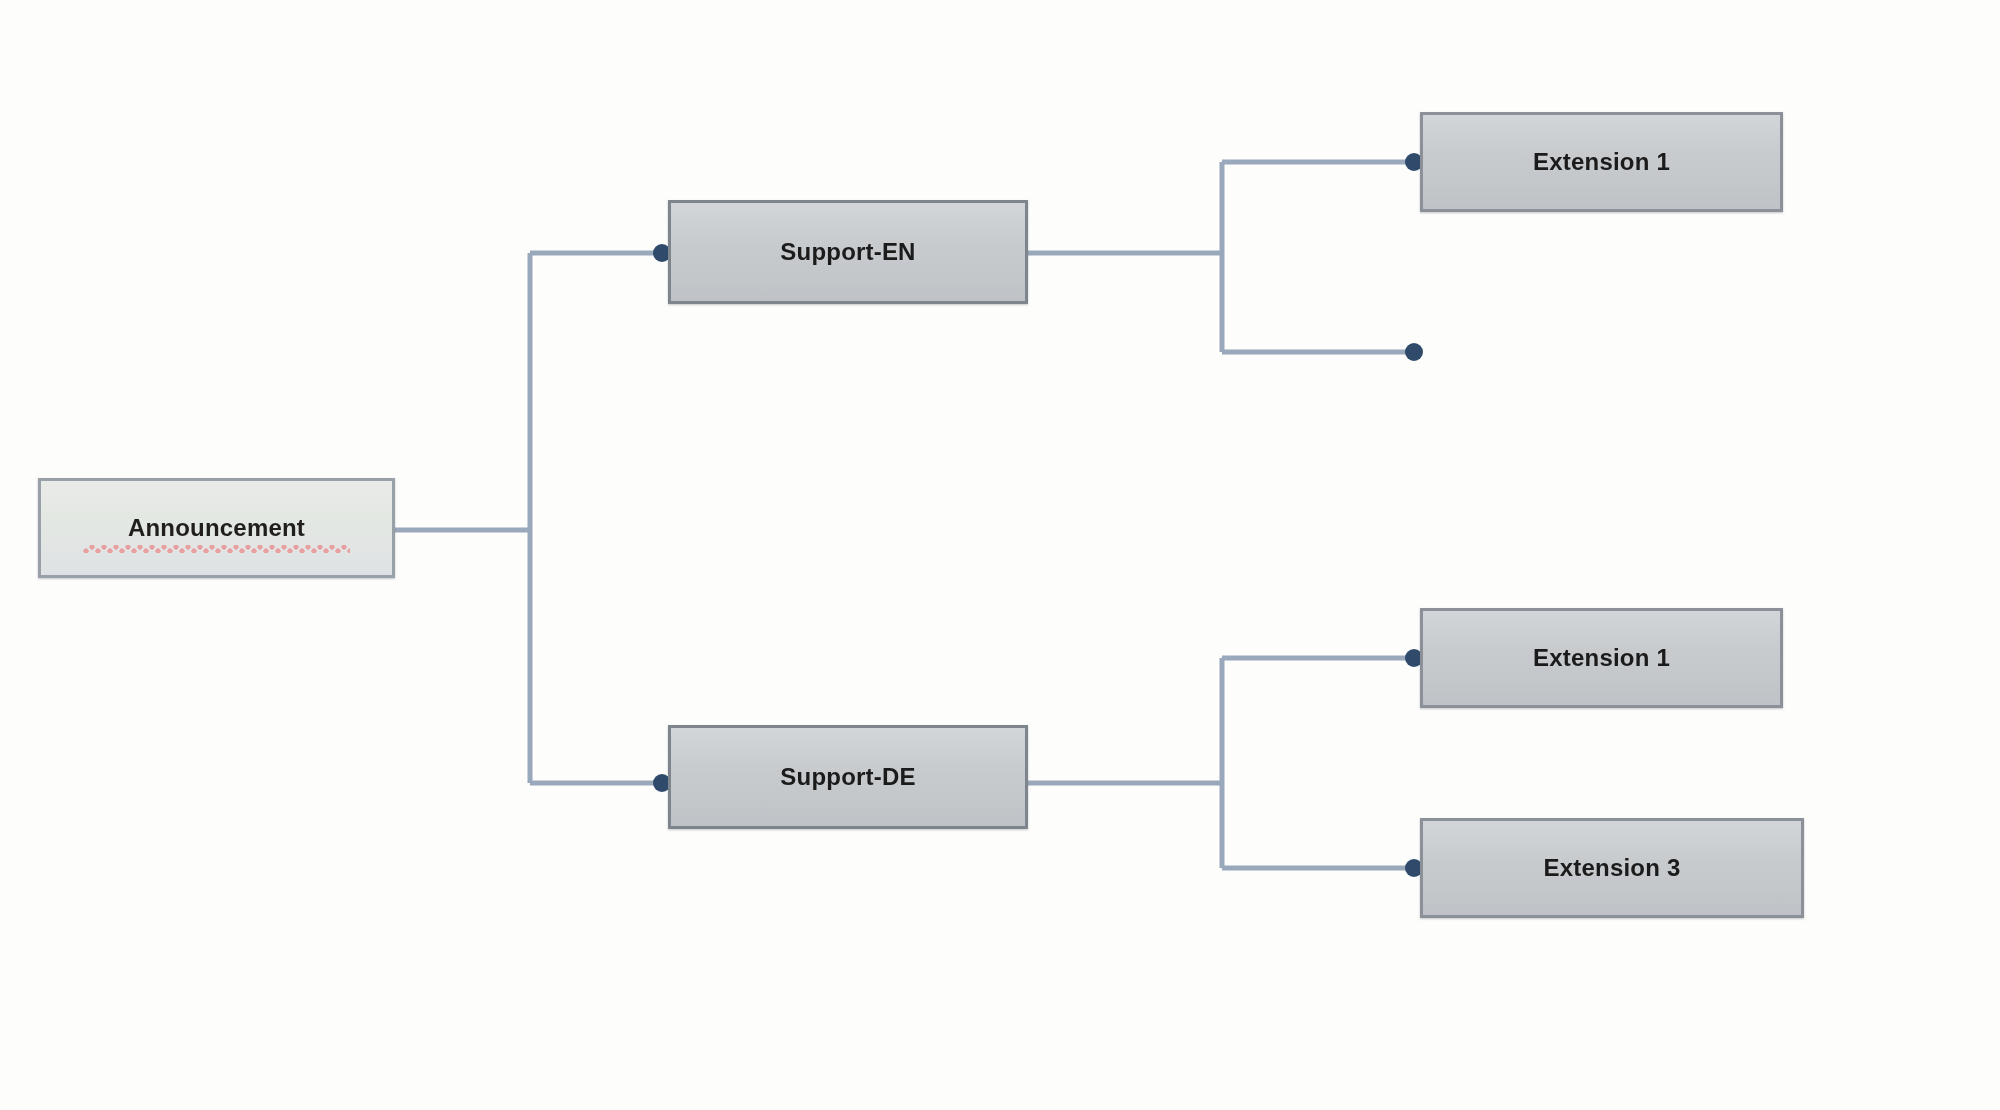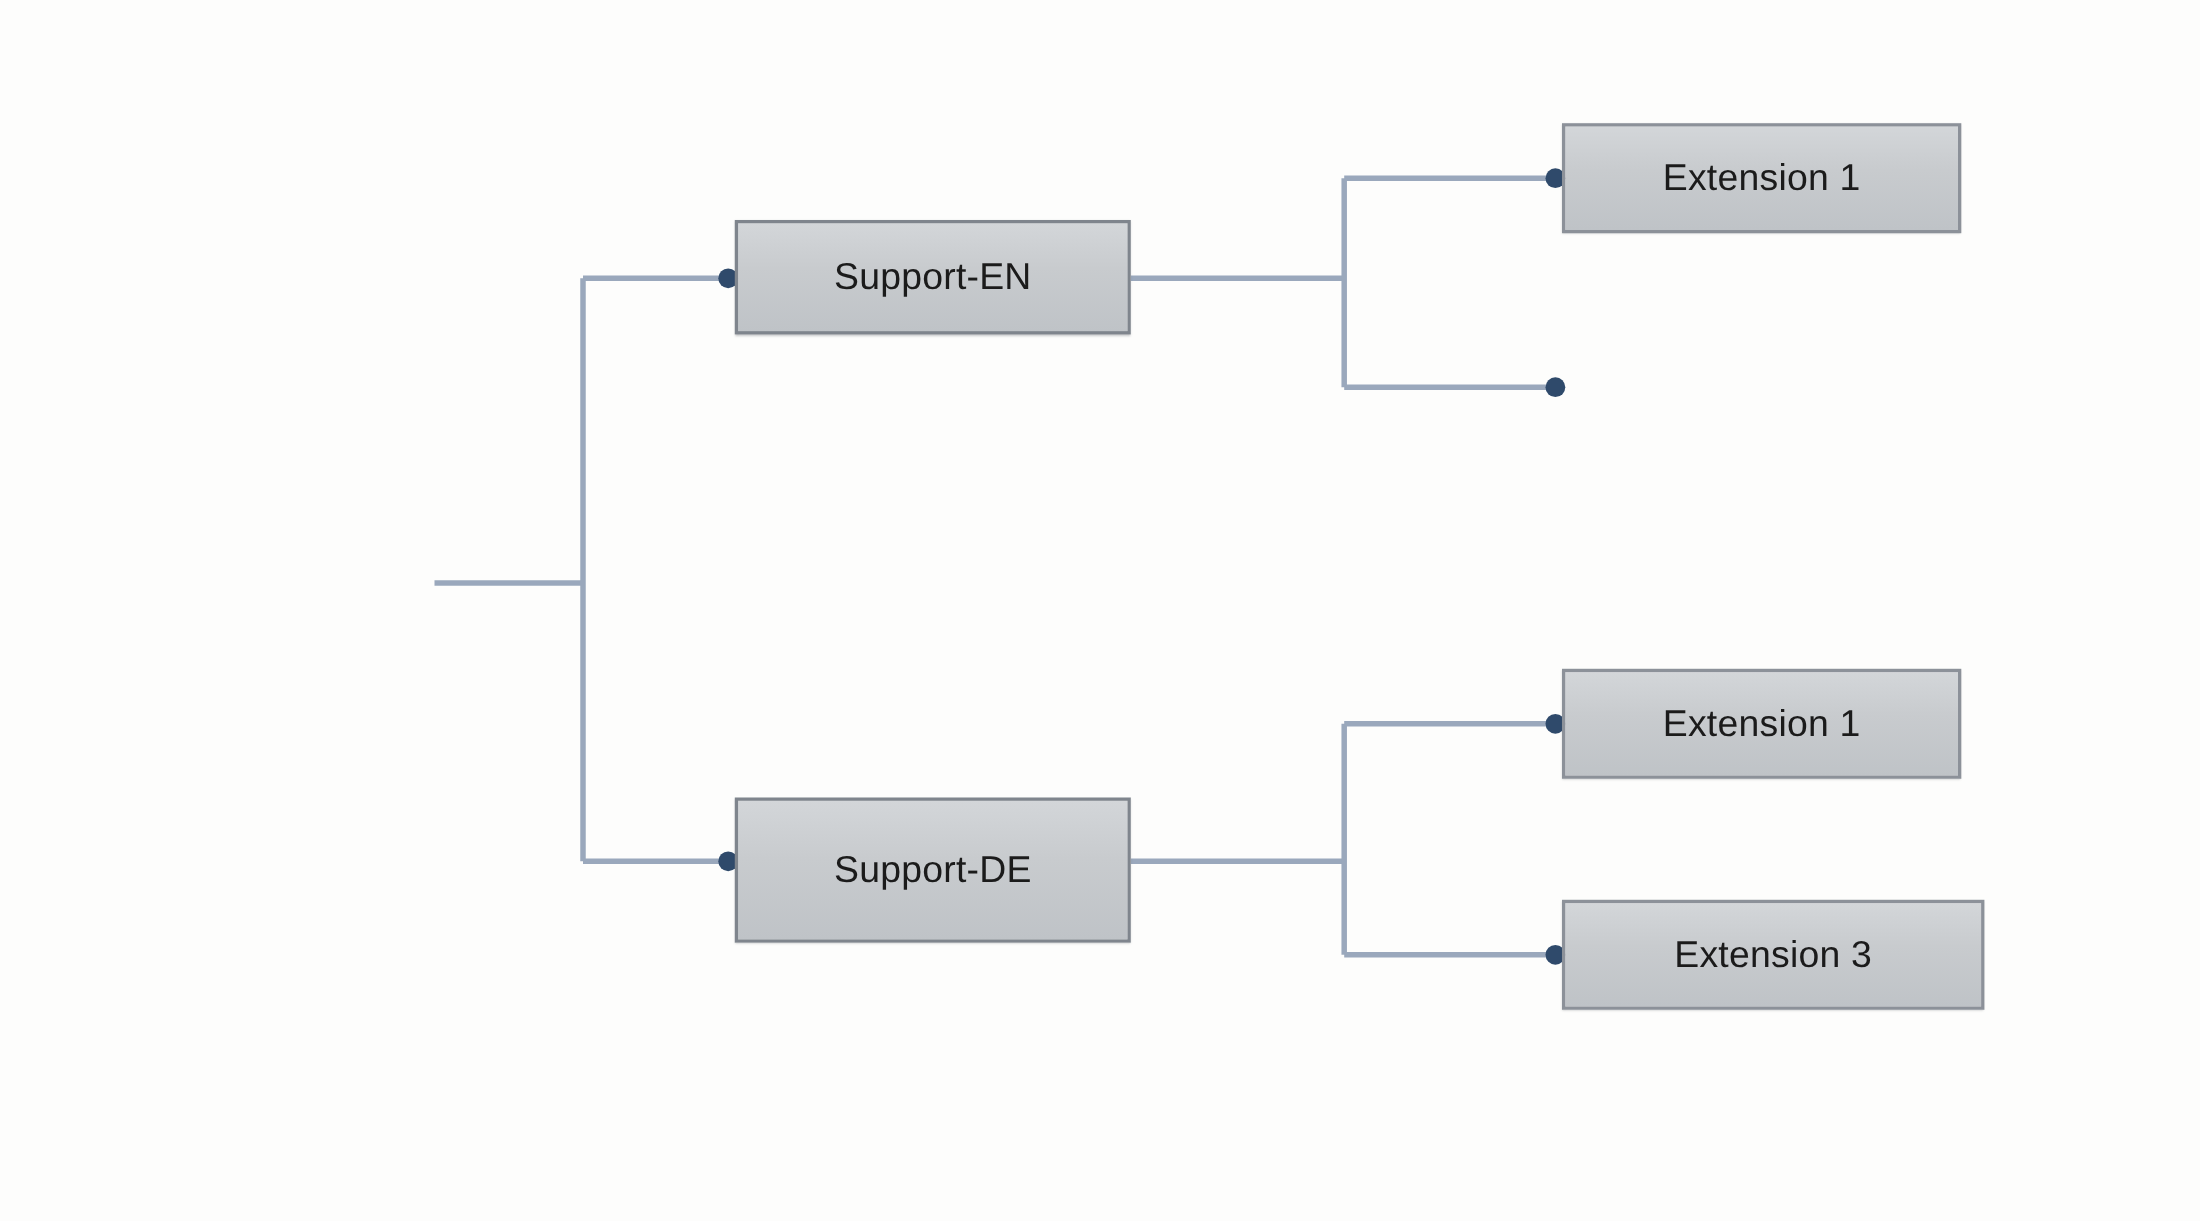--- a/index.html
+++ b/index.html
@@ -38,42 +38,42 @@
     z-index: 2;
     box-sizing: border-box;
     display: flex;
     align-items: center;
     justify-content: center;
     border: 3px solid #8c9199;
     background: linear-gradient(to bottom, #d3d6d9 0%, #c8cbce 42%, #bfc3c7 100%);
     box-shadow: 0 1px 2px rgba(90,95,100,0.35);
   }
   .node .label {
-    font-size: 34px;
-    font-weight: 400;
+    font-size: 24px;
+    font-weight: 700;
     color: #1b1b1b;
     letter-spacing: 0.2px;
     white-space: nowrap;
     line-height: 1;
   }
 
   
   .node.root {
     border: 3px solid #98a0a8;
     background: linear-gradient(to bottom, #e9ebe8 0%, #e4e8e3 38%, #dfe2e4 100%);
   }
   .node.root .label {
     position: relative;
     color: #211f1d;
   }
 
   
   .n-announcement { left: 38px;   top: 478px; width: 357px; height: 100px; }
   .n-support-en   { left: 668px;  top: 200px; width: 360px; height: 104px; }
-  .n-support-de   { left: 668px;  top: 725px; width: 360px; height: 132px; }
+  .n-support-de   { left: 668px;  top: 725px; width: 360px; height: 104px; }
   .n-ext-en-1     { left: 1420px; top: 112px; width: 363px; height: 100px; }
   .n-ext-en-2     { left: 1420px; top: 302px; width: 363px; height: 100px; }
   .n-ext-de-1     { left: 1420px; top: 608px; width: 363px; height: 100px; }
   .n-ext-de-2     { left: 1420px; top: 818px; width: 384px; height: 100px; }
 
   
   .n-support-en, .n-support-de { border-color: #7f858d; }
 </style>
 </head>
 <body>
@@ -105,20 +105,26 @@
     <g fill="#2f4a6b" stroke="none">
       <circle cx="662" cy="253" r="9"></circle>
       <circle cx="662" cy="783" r="9"></circle>
       <circle cx="1414" cy="162" r="9"></circle>
       <circle cx="1414" cy="352" r="9"></circle>
       <circle cx="1414" cy="658" r="9"></circle>
       <circle cx="1414" cy="868" r="9"></circle>
     </g>
   </svg>
 
+  <div class="node root n-announcement">
+    <span class="label">Announcement</span>
+    <span class="squiggle" style="position:absolute;left:42px;right:42px;bottom:22px;height:8px;
+                 background-image:radial-gradient(circle at 3px 6px,#e8a0a0 2.4px,rgba(232,160,160,0) 2.9px),radial-gradient(circle at 9px 2px,#e8a0a0 2.4px,rgba(232,160,160,0) 2.9px);
+                 background-size:12px 8px;background-repeat:repeat-x;"></span>
+  </div>
 
   <div class="node n-support-en">
     <span class="label">Support-EN</span>
   </div>
 
   <div class="node n-support-de">
     <span class="label">Support-DE</span>
   </div>
 
   <div class="node n-ext-en-1">

